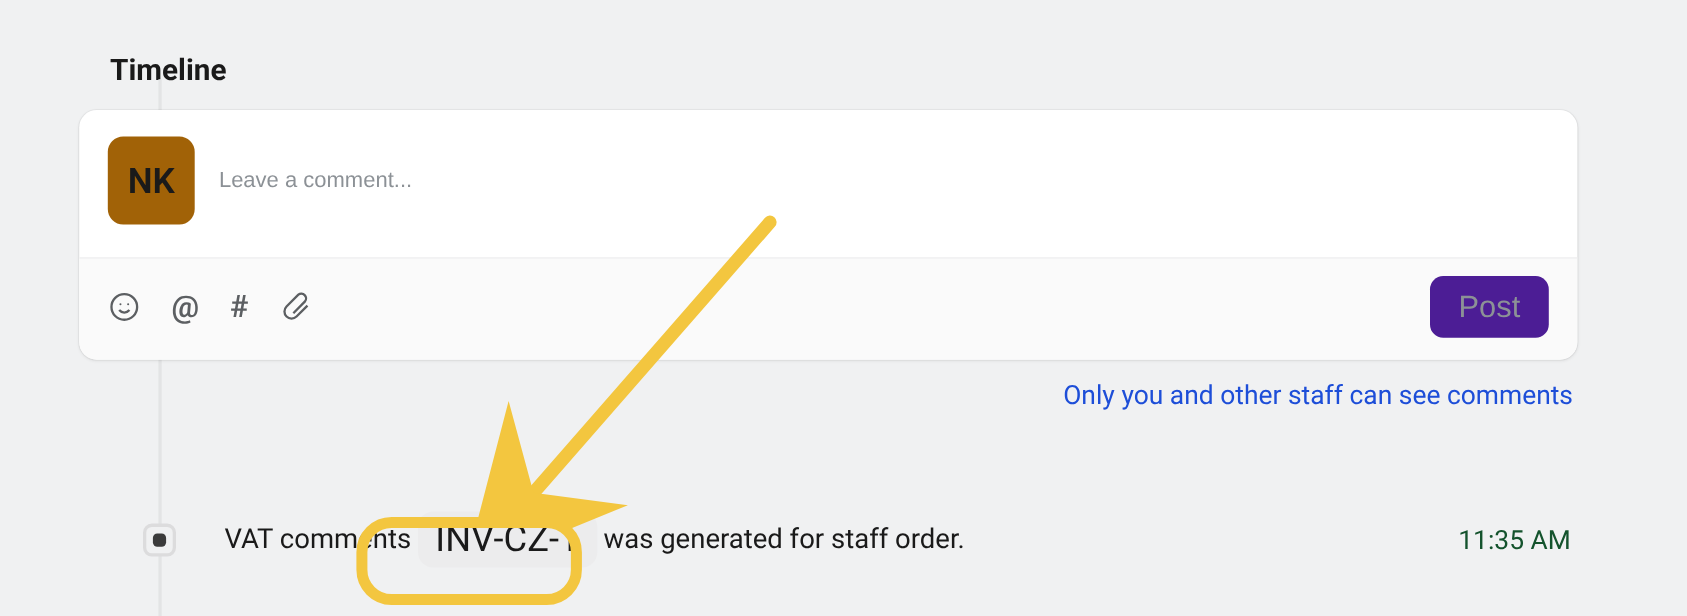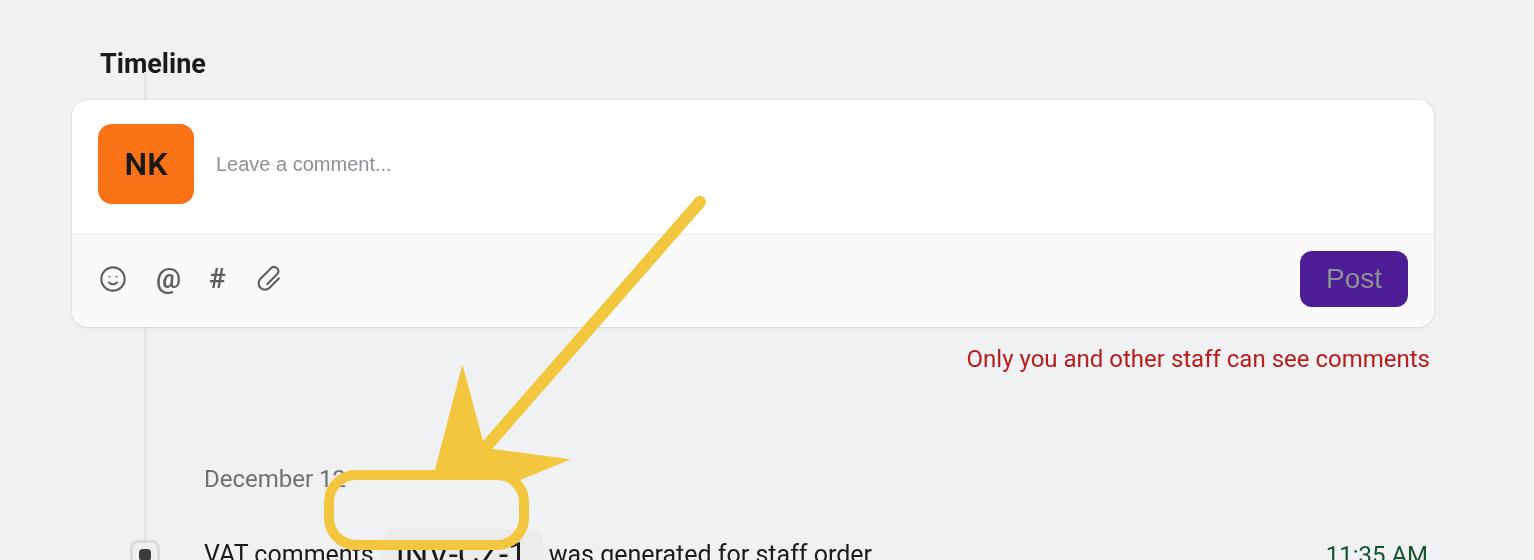--- a/index.html
+++ b/index.html
@@ -30,24 +30,24 @@
     margin-right: 0;
     overflow: hidden;
   }
   .comment-top {
     display: flex;
     align-items: center;
     padding: 24px 26px 30px 26px;
     gap: 22px;
   }
   .avatar {
-    width: 96px;
+    width: 79px;
     height: 80px;
     border-radius: 14px;
-    background: #f97316;
+    background: #a16207;
     display: flex;
     align-items: center;
     justify-content: center;
     font-size: 32px;
     font-weight: 600;
     color: #1a1a1a;
     flex-shrink: 0;
   }
   .comment-input {
     flex: 1;
@@ -88,21 +88,21 @@
     border: none;
     border-radius: 12px;
     padding: 12px 26px;
     font-size: 28px;
     font-weight: 500;
     cursor: pointer;
   }
   .visibility-note {
     text-align: right;
     font-size: 24px;
-    color: #b91c1c;
+    color: #1d4ed8;
     margin-top: 18px;
     padding-right: 4px;
   }
   .timeline-rail {
     position: absolute;
     left: 144px;
     top: 72px;
     width: 3px;
     height: 1000px;
     background: #e3e4e5;
@@ -213,21 +213,20 @@
             </svg>
         </span>
       </div>
       <button class="post-btn">Post</button>
     </div>
   </div>
 
   <div class="visibility-note">Only you and other staff can see comments</div>
 
   <div class="timeline-body">
-    <div class="timeline-date">December 12</div>
     <div class="timeline-item">
       <div class="marker"></div>
       <div class="item-text">
         <span>VAT comments</span>
         <span class="badge">INV-CZ-1</span>
         <span>was generated for staff order.</span>
       </div>
       <div class="item-time">11:35 AM</div>
     </div>
   </div>

